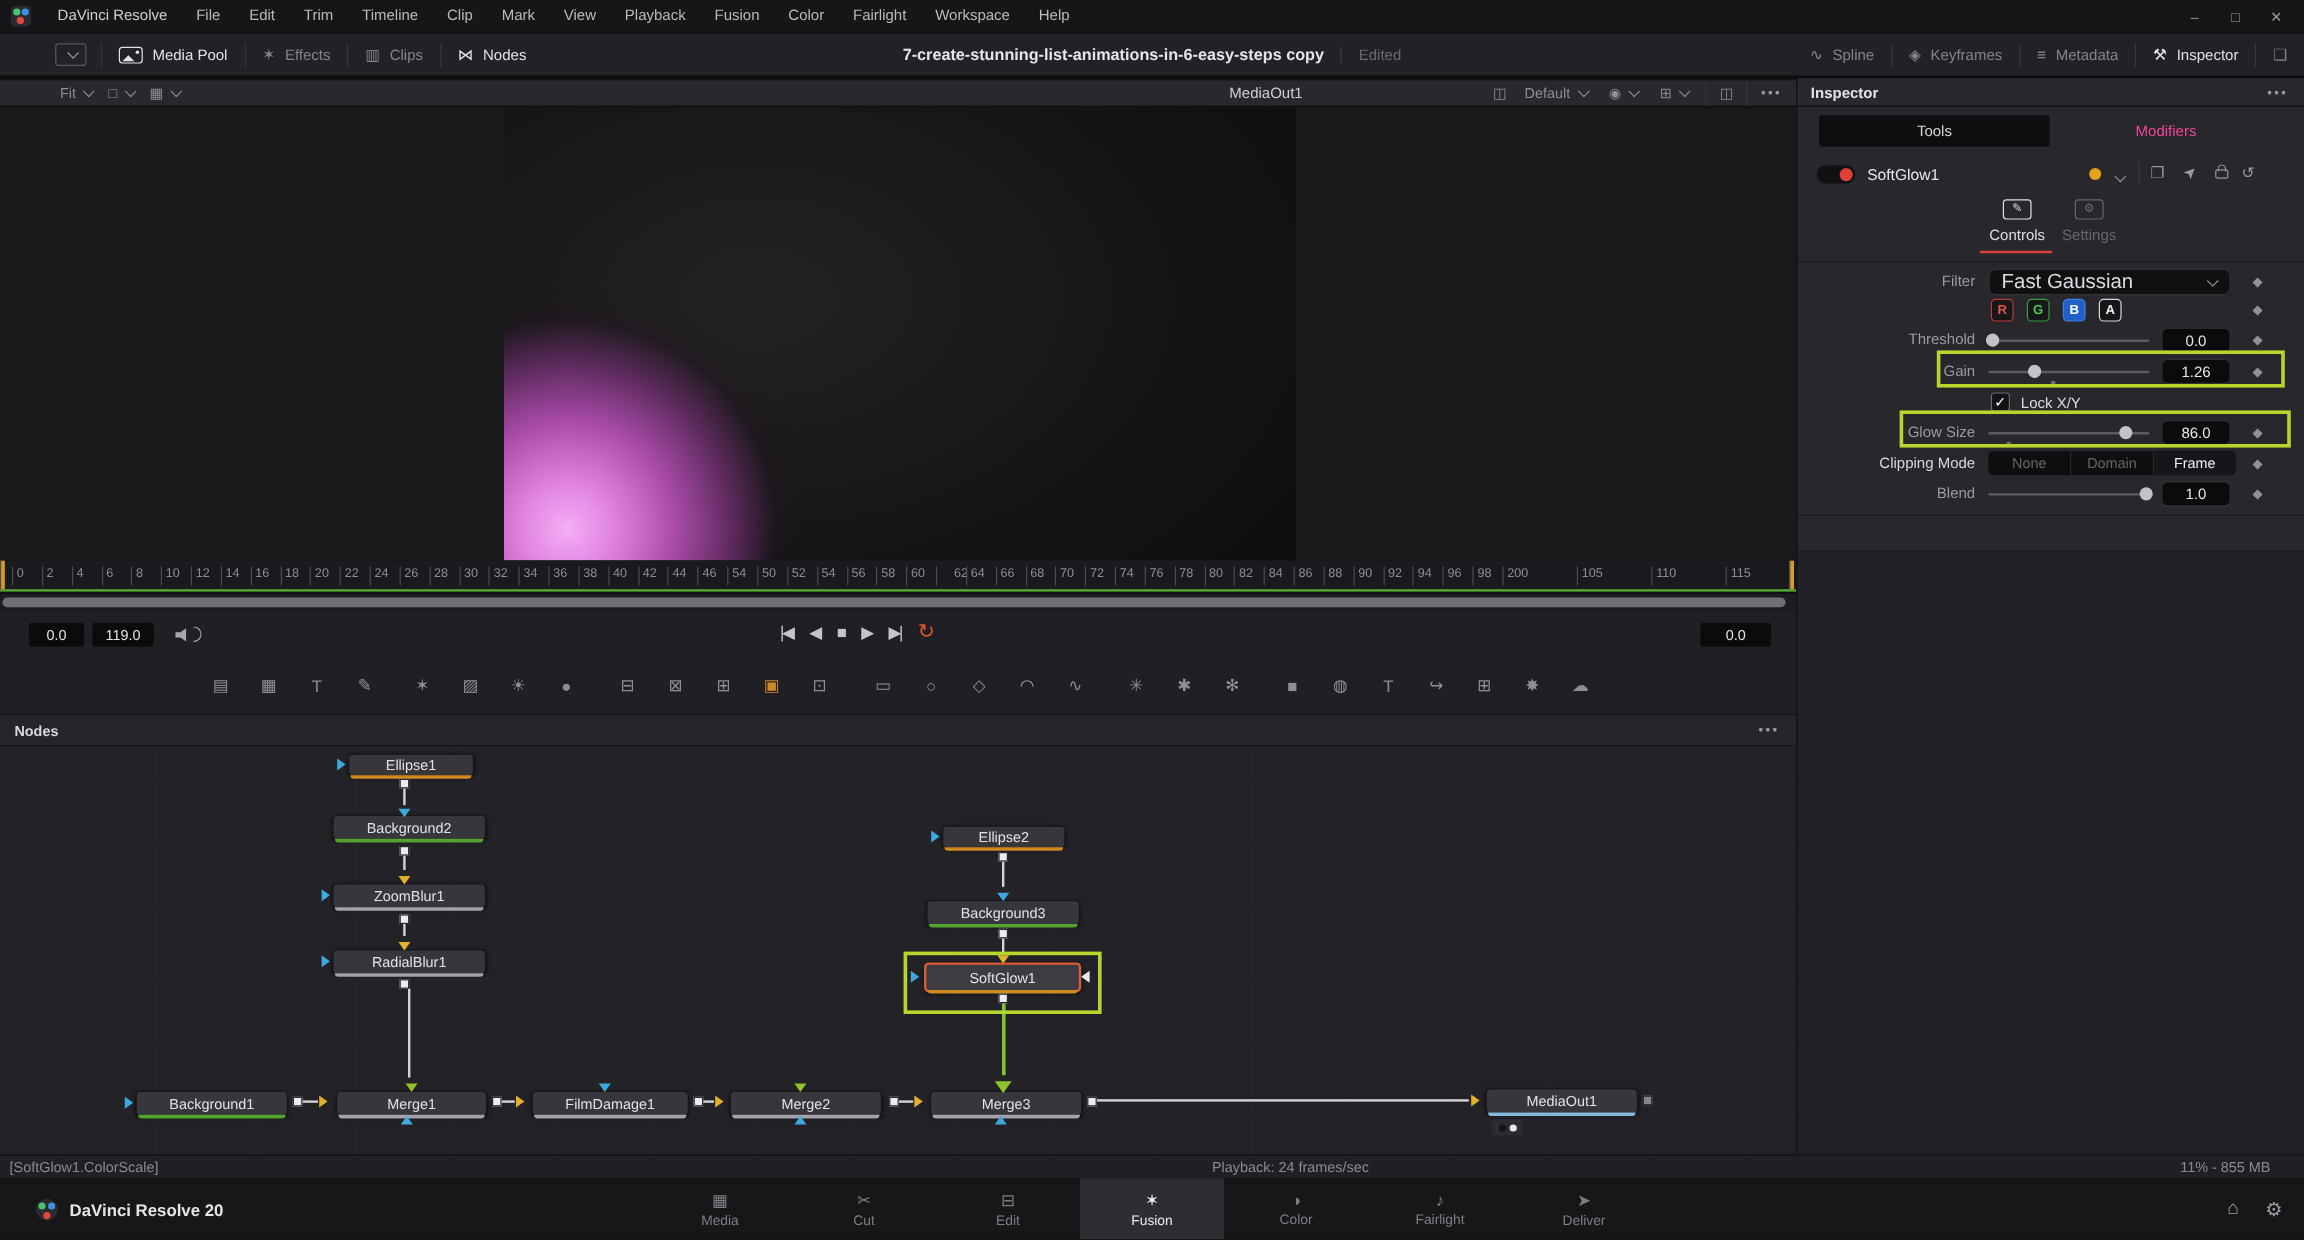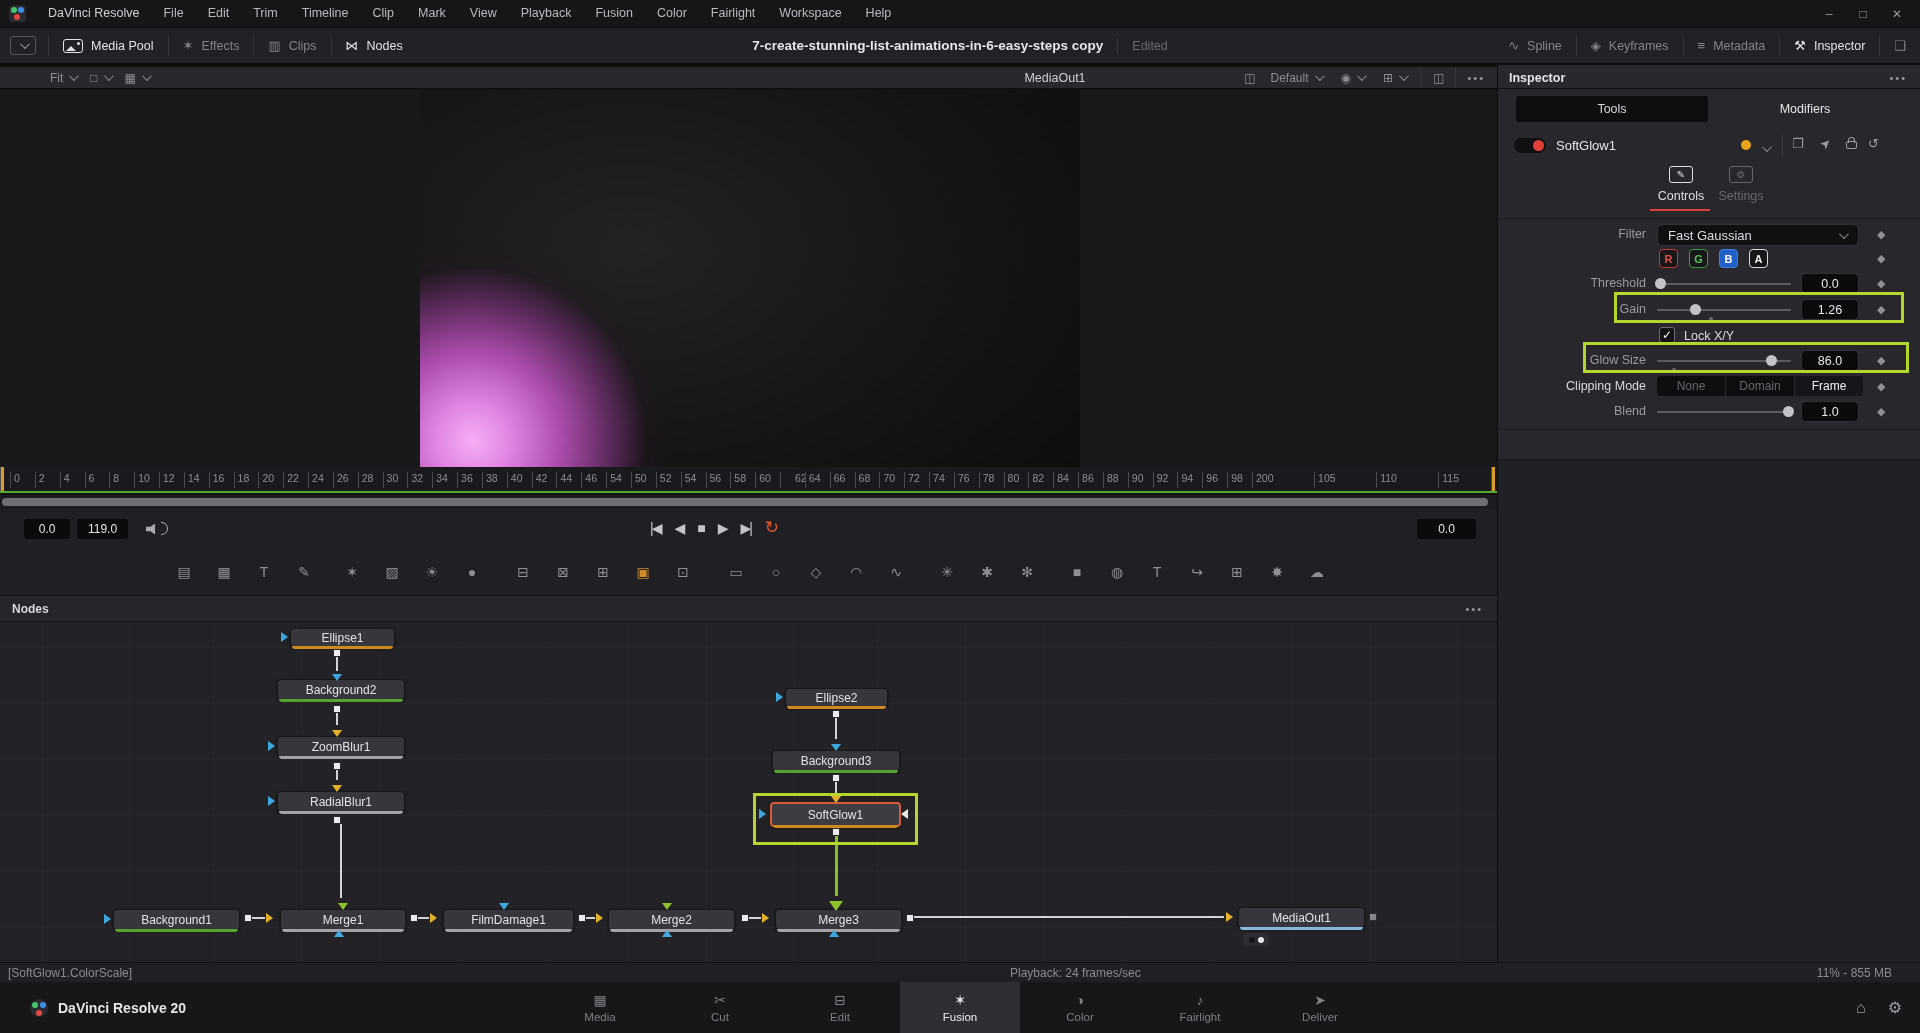--- a/index.html
+++ b/index.html
@@ -15,21 +15,21 @@
   .logo-badge i:nth-child(1){ left:2px; top:2px; background:#49c66f; }
   .logo-badge i:nth-child(2){ right:2px; top:2px; background:#3f8fe8; }
   .logo-badge i:nth-child(3){ left:5px; bottom:2px; background:#e0483e; }
   .menu-item { padding:0 12px; color:#b9b9be; font-size:12.5px; line-height:27px; cursor:default; }
   .menu-item:first-child { color:#cfcfd4; }
   .win-controls { margin-left:auto; display:flex; align-items:center; gap:8px; padding-right:10px; color:#9a9a9e; }
   .win-controls span { width:26px; text-align:center; font-size:12px; }
 
   
   .toolbar { position:absolute; top:28px; left:0; width:1920px; height:37px; background:#212126;
-             border-bottom:2px solid #0c0c0e; display:flex; align-items:center; }
+             border-bottom:2px solid #0c0c0e; display:flex; align-items:center;padding-left:36px; }
   .tb-group { display:flex; align-items:center; height:100%; }
   .tb-btn { display:flex; align-items:center; gap:8px; padding:0 14px; height:100%; color:#84848a; font-size:12.5px; }
   .tb-btn.active { color:#e2e2e6; }
   .tb-sep { width:1px; height:20px; background:#35353a; }
   .chev { display:inline-block; width:7px; height:7px; border-right:1.5px solid currentColor;
           border-bottom:1.5px solid currentColor; transform:rotate(45deg) translateY(-2px); }
   .drop-box { width:26px; height:19px; border:1px solid #56565c; border-radius:3px; margin-left:10px;
               display:flex; align-items:center; justify-content:center; color:#9a9aa0; }
   .mp-ico { width:20px; height:14px; border:1.6px solid currentColor; border-radius:3px; position:relative; }
   .mp-ico::after { content:""; position:absolute; left:2px; bottom:1px; border-left:5px solid transparent;
@@ -104,21 +104,21 @@
   
   .inspector { position:absolute; top:65px; left:1497px; width:423px; height:897px; background:#27272c;
                border-left:1px solid #0c0c0e; }
   .insp-header { position:absolute; top:2px; left:0; width:423px; height:22px; background:#28282d;
                  border-bottom:1px solid #0e0e10; display:flex; align-items:center; }
   .insp-header b { color:#e4e4e8; font-size:12.5px; margin-left:11px; }
   .insp-header .dots3 { position:absolute; right:14px; }
   .insp-tab { position:absolute; top:31px; height:26px; display:flex; align-items:center; justify-content:center;
               font-size:12.5px; border-radius:2px; }
   .tab-tools { left:18px; width:192px; background:#0e0e10; color:#d4d4d8; }
-  .tab-mod { left:211px; width:192px; background:#27272c; color:#e5e5e5; }
+  .tab-mod { left:211px; width:192px; background:#27272c; color:#ec4899; }
   .softglow-row { position:absolute; top:67px; left:0; width:423px; height:26px; display:flex; align-items:center; }
   .en-toggle { position:absolute; left:16px; width:32px; height:15px; border-radius:8px; background:#101013; }
   .en-toggle i { position:absolute; right:2px; top:2px; width:11px; height:11px; border-radius:50%; background:#e04038; }
   .sg-name { position:absolute; left:58px; color:#e6e6ea; font-size:13px; }
   .kf-dot { position:absolute; left:243px; width:10px; height:10px; border-radius:50%; background:#e8a21c; top:8px; }
   .sg-chev { position:absolute; left:264px; top:9px; color:#8e8e94; }
   .sg-sep { position:absolute; left:284px; top:3px; width:1px; height:20px; background:#3a3a40; }
   .hdr-ico { position:absolute; top:4px; color:#9a9aa0; font-size:13px; }
   .pin-ico { transform:rotate(-45deg); display:inline-block; }
   .lock-ico { position:absolute; top:9px; width:11px; height:8px; border:1.4px solid #9a9aa0; border-radius:2px; }
@@ -129,21 +129,21 @@
                        margin:0 auto; display:flex; align-items:center; justify-content:center; font-size:10px; }
   .subtab .lbl { margin-top:6px; font-size:12.5px; }
   .st-controls { left:148px; color:#dedee2; }
   .st-settings { left:208px; color:#66666c; }
   .red-underline { position:absolute; top:144px; left:152px; width:60px; height:2px; background:#e04038; }
   .insp-div { position:absolute; left:0; width:423px; height:1px; background:#1a1a1d; }
   .insp-row { position:absolute; left:0; width:423px; height:22px; }
   .row-label { position:absolute; right:275px; left:0; text-align:right; color:#9a9aa0; font-size:12.5px; top:3px; }
   .row-label.bright { color:#d8d8dc; }
   .drop { position:absolute; left:159px; top:0; width:202px; height:22px; background:#101013; border:1px solid #323236;
-          border-radius:6px; display:flex; align-items:center; color:#dcdce0; font-size:13px; padding-left:10px; }
+          border-radius:6px; display:flex; align-items:center; color:#dcdce0; font-size:17px; padding-left:10px; }
   .drop .chev { position:absolute; right:12px; color:#8e8e94; }
   .kf-diamond { position:absolute; left:379px; top:4px; color:#909095; font-size:11px; }
   .chan { position:absolute; top:0; width:19px; height:19px; border-radius:4px; display:flex; align-items:center;
           justify-content:center; font-size:11px; font-weight:bold; background:#17171a; }
   .slider { position:absolute; left:159px; top:10px; width:134px; height:2px; background:#5c5c62; border-radius:1px; }
   .slider .handle { position:absolute; top:-5px; width:11px; height:11px; border-radius:50%; background:#c2c2c8; margin-left:-5px; }
   .slider .subdot { position:absolute; top:8px; width:4px; height:4px; border-radius:50%; background:#6a6a70; margin-left:-2px; }
   .vbox { position:absolute; left:303px; top:0; width:58px; height:21px; background:#0b0b0d; border:1px solid #323236;
           border-radius:5px; color:#e8e8ec; font-size:12.5px; display:flex; align-items:center; justify-content:center; }
   .checkbox { position:absolute; left:161px; top:1px; width:16px; height:16px; background:#131316; border:1px solid #6a6a70;

